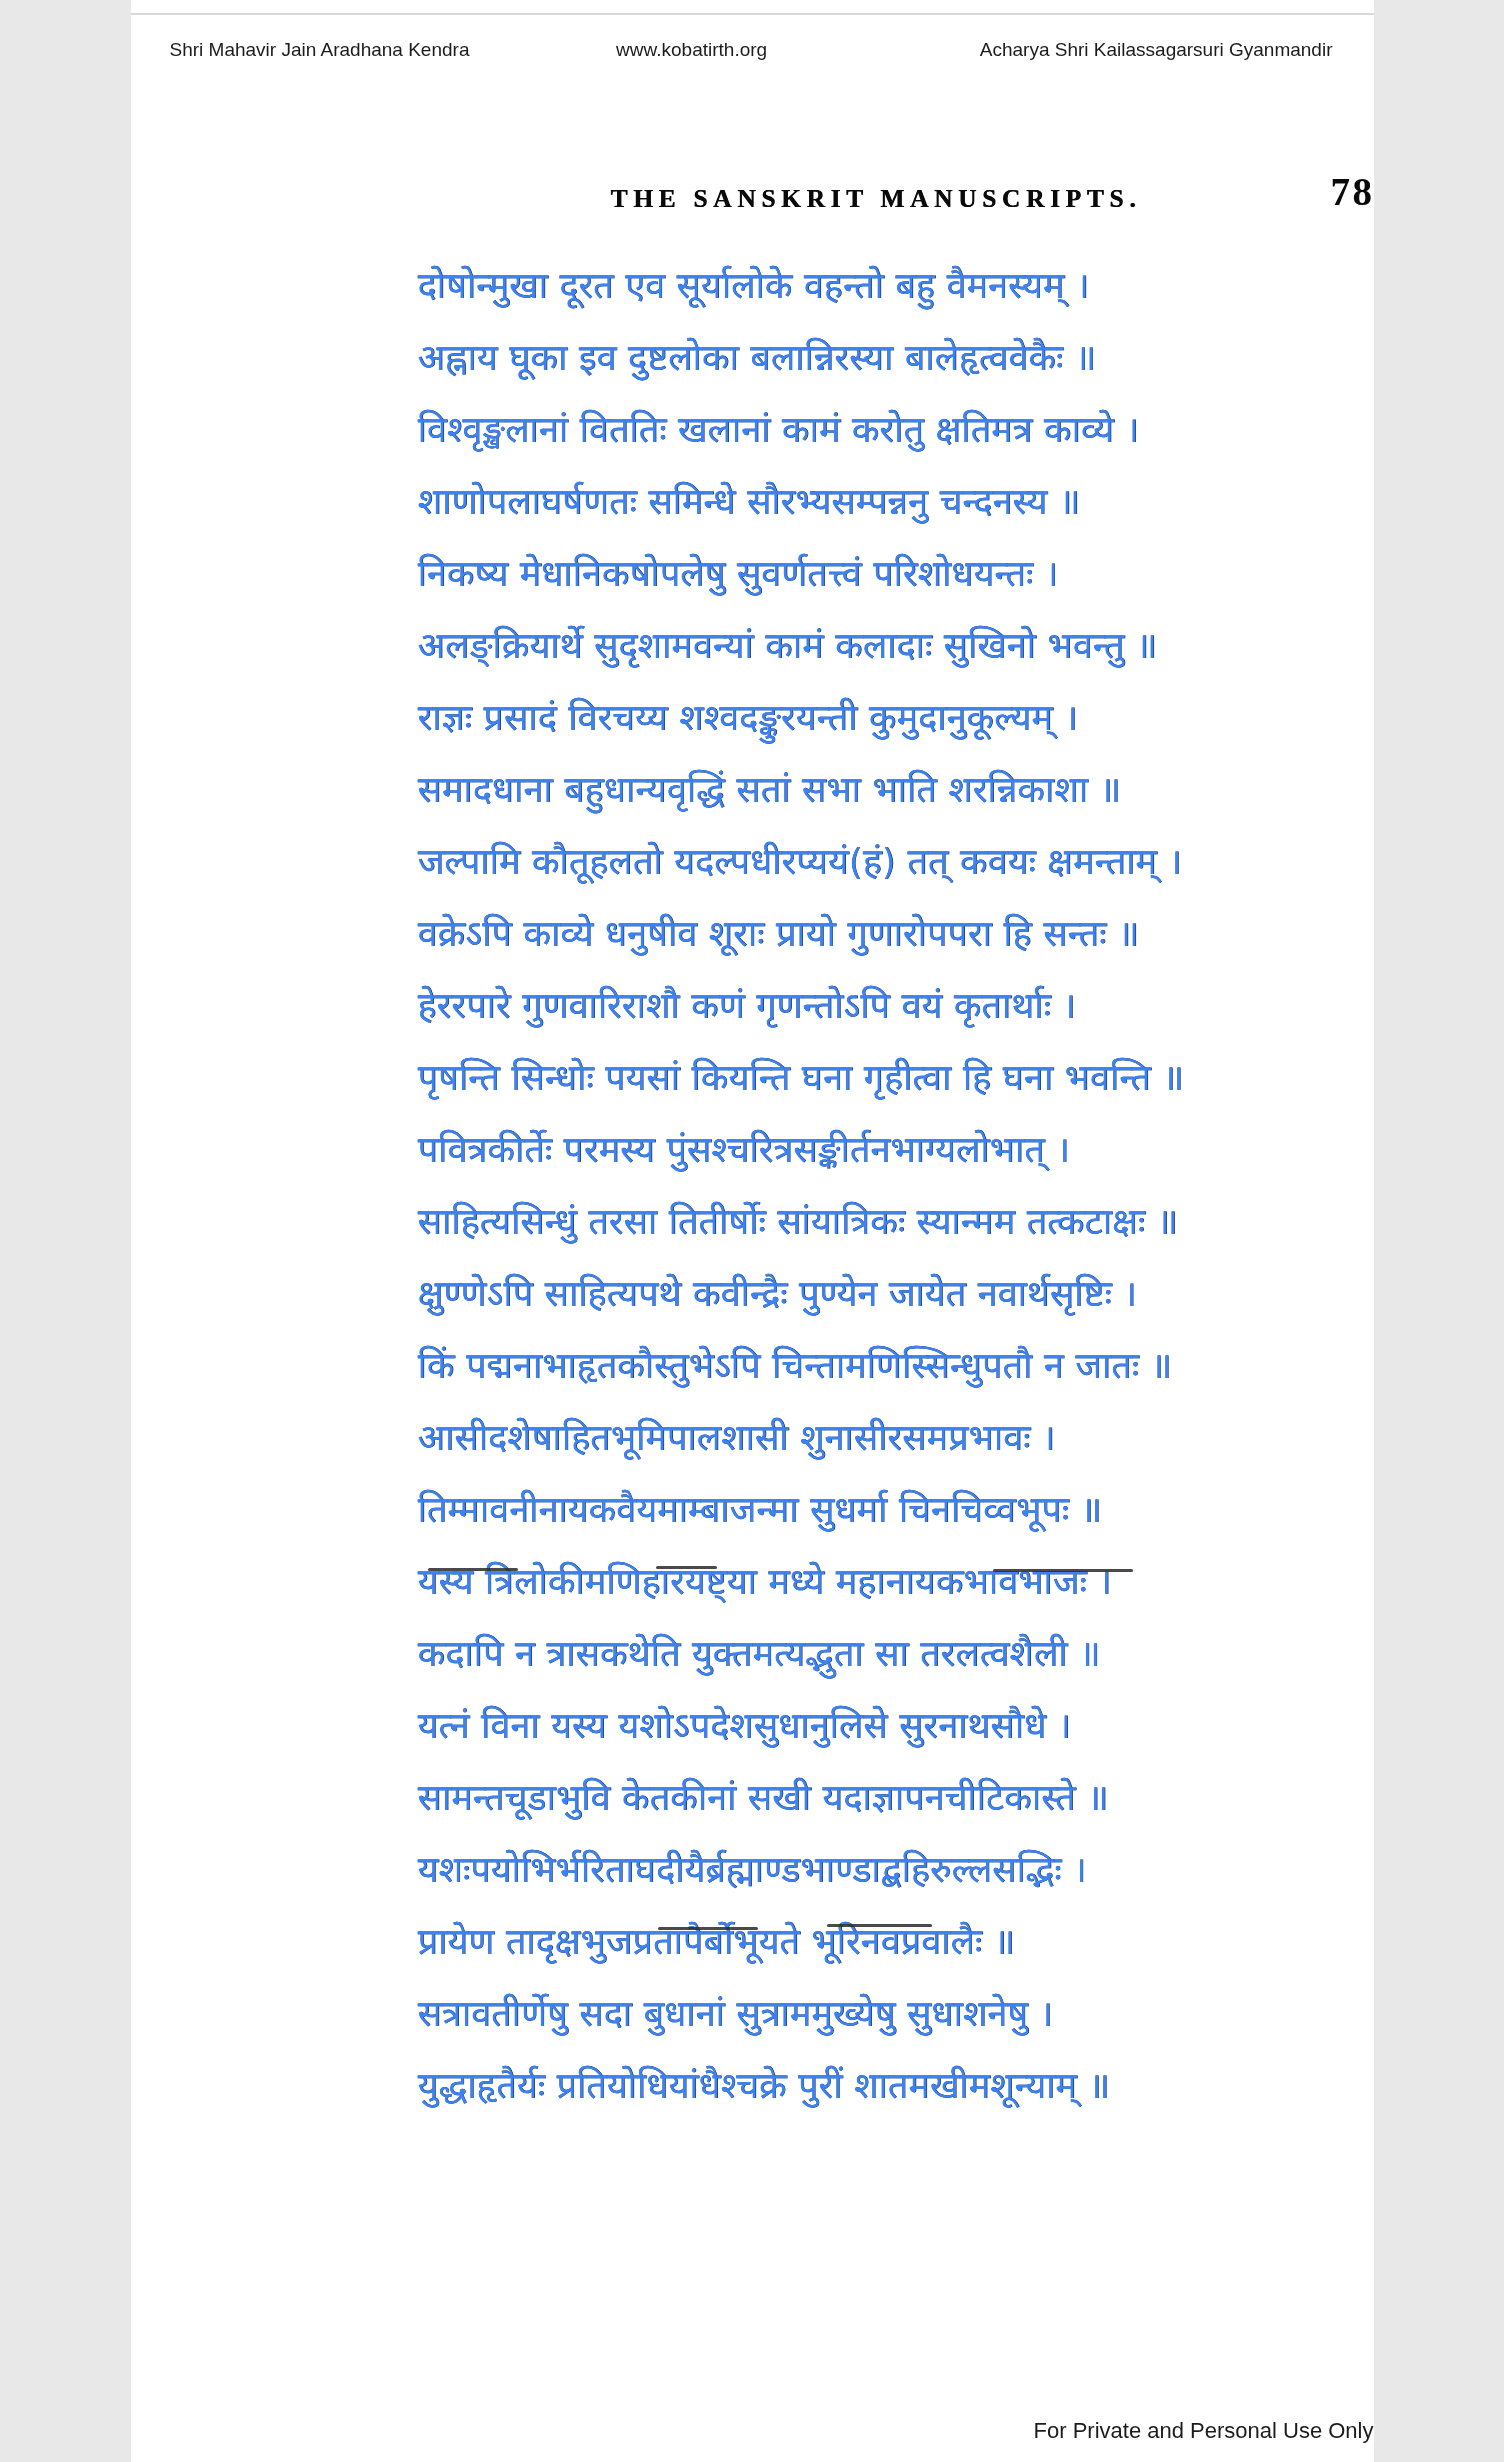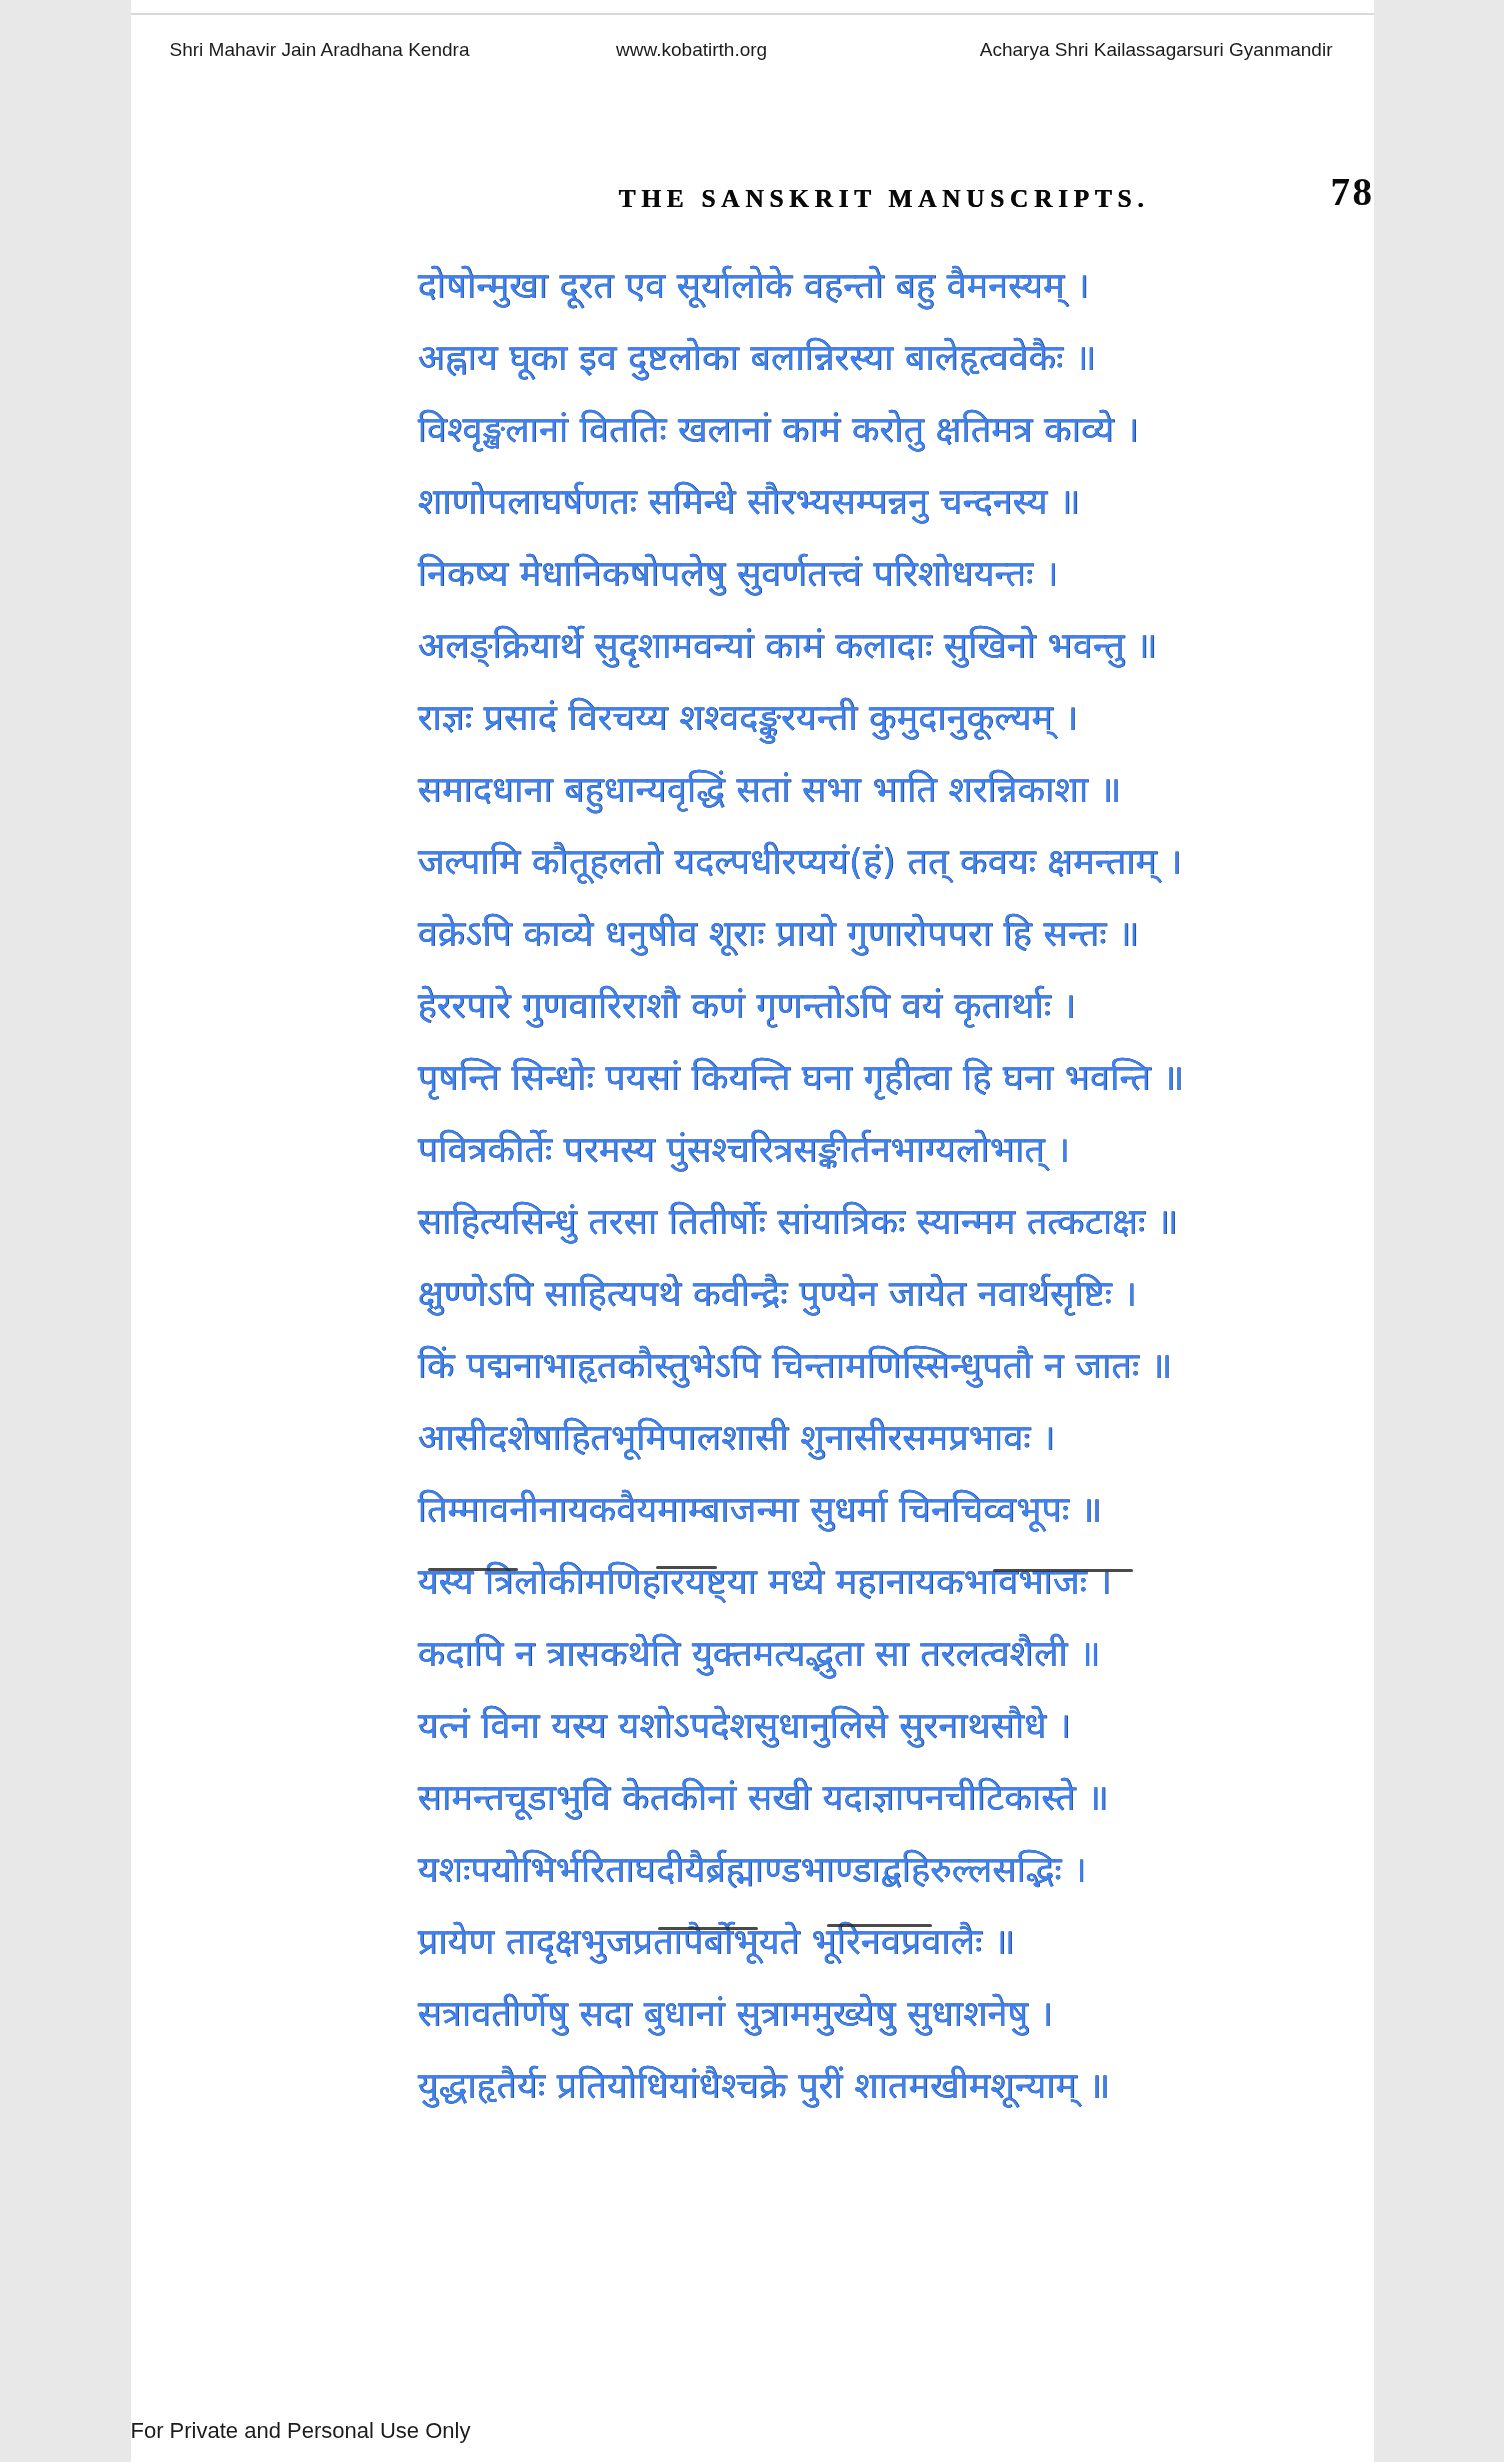--- a/index.html
+++ b/index.html
@@ -37,21 +37,20 @@
   .doc-title {
     position: absolute;
     left: 480px; top: 184px;
     font-family: "Liberation Serif", serif;
     font-weight: 700;
     font-size: 25.4px;
     letter-spacing: 5.7px;
     color: #0a0a0a;
     white-space: nowrap;
     text-shadow: 0.5px 0 0 #0a0a0a;
-    margin-left: 8px;
   }
   .page-number {
     position: absolute;
     left: 1200px; top: 169px;
     font-family: "Liberation Serif", serif;
     font-weight: 700;
     font-size: 39px;
     letter-spacing: 2.5px;
     color: #0a0a0a;
   }
@@ -80,21 +79,21 @@
   .scan-speck {
     position: absolute;
     width: 4.1px; height: 4.1px;
     border-radius: 50%;
     background: #222;
   }
   .scan-footer {
     position: absolute;
     left: 0; top: 2418px;
     width: 100%;
-    text-align: left;
+    text-align: right;
     font-size: 22px;
     color: #1c1c1c;
   }
 </style>
 </head>
 <body>
 
 <div class="page">
 
   <div class="scan-line-artifact"></div>

